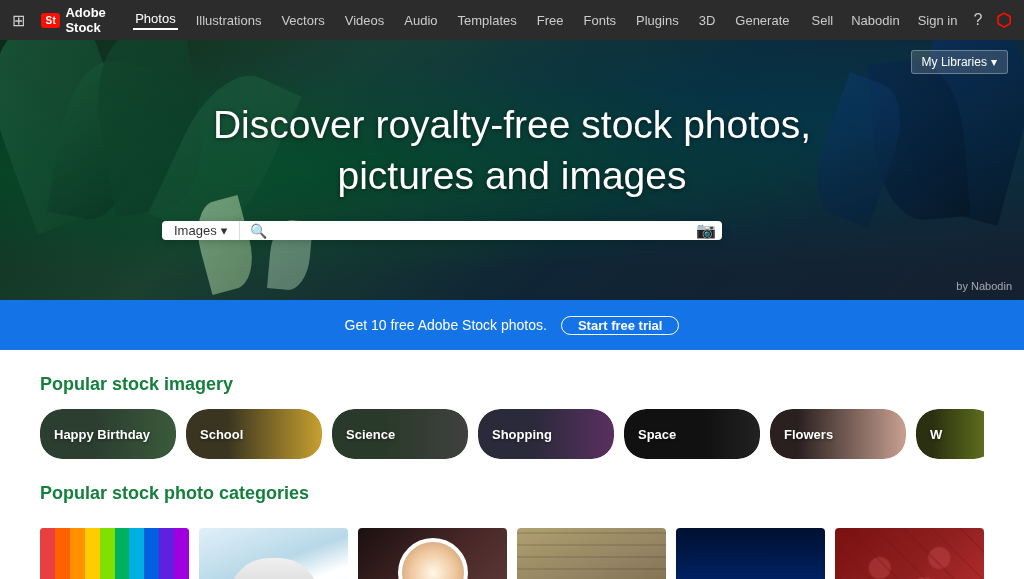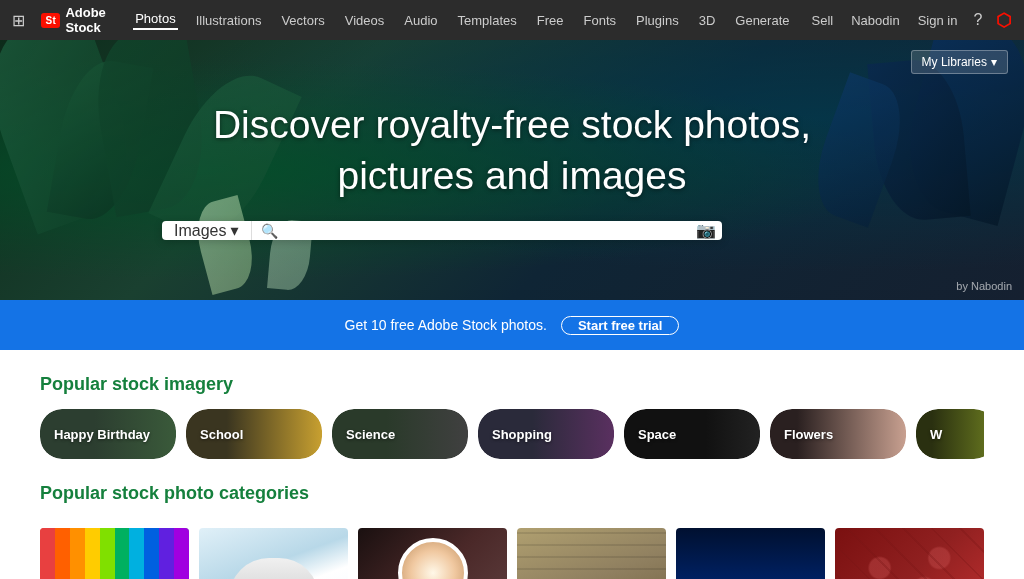--- a/index.html
+++ b/index.html
@@ -70,21 +70,21 @@
 
     
     .search-bar {
       position: relative; z-index: 2; margin-top: 20px;
       display: flex; width: 560px; background: #fff; border-radius: 4px;
       box-shadow: 0 2px 8px rgba(0,0,0,0.2);
     }
     .search-type {
       display: flex; align-items: center; gap: 4px;
       padding: 0 12px; border-right: 1px solid #ddd;
-      color: #333; font-size: 16px; cursor: pointer; white-space: nowrap;
+      color: #333; font-size: 13px; cursor: pointer; white-space: nowrap;
     }
     .search-input-wrap {
       flex: 1; display: flex; align-items: center; padding: 0 10px; gap: 6px;
     }
     .search-icon-inner { color: #aaa; font-size: 14px; }
     .search-input {
       border: none; outline: none; font-size: 14px; color: #333; width: 100%;
       background: transparent;
     }
     .search-camera { color: #aaa; font-size: 16px; cursor: pointer; padding-right: 6px; }

